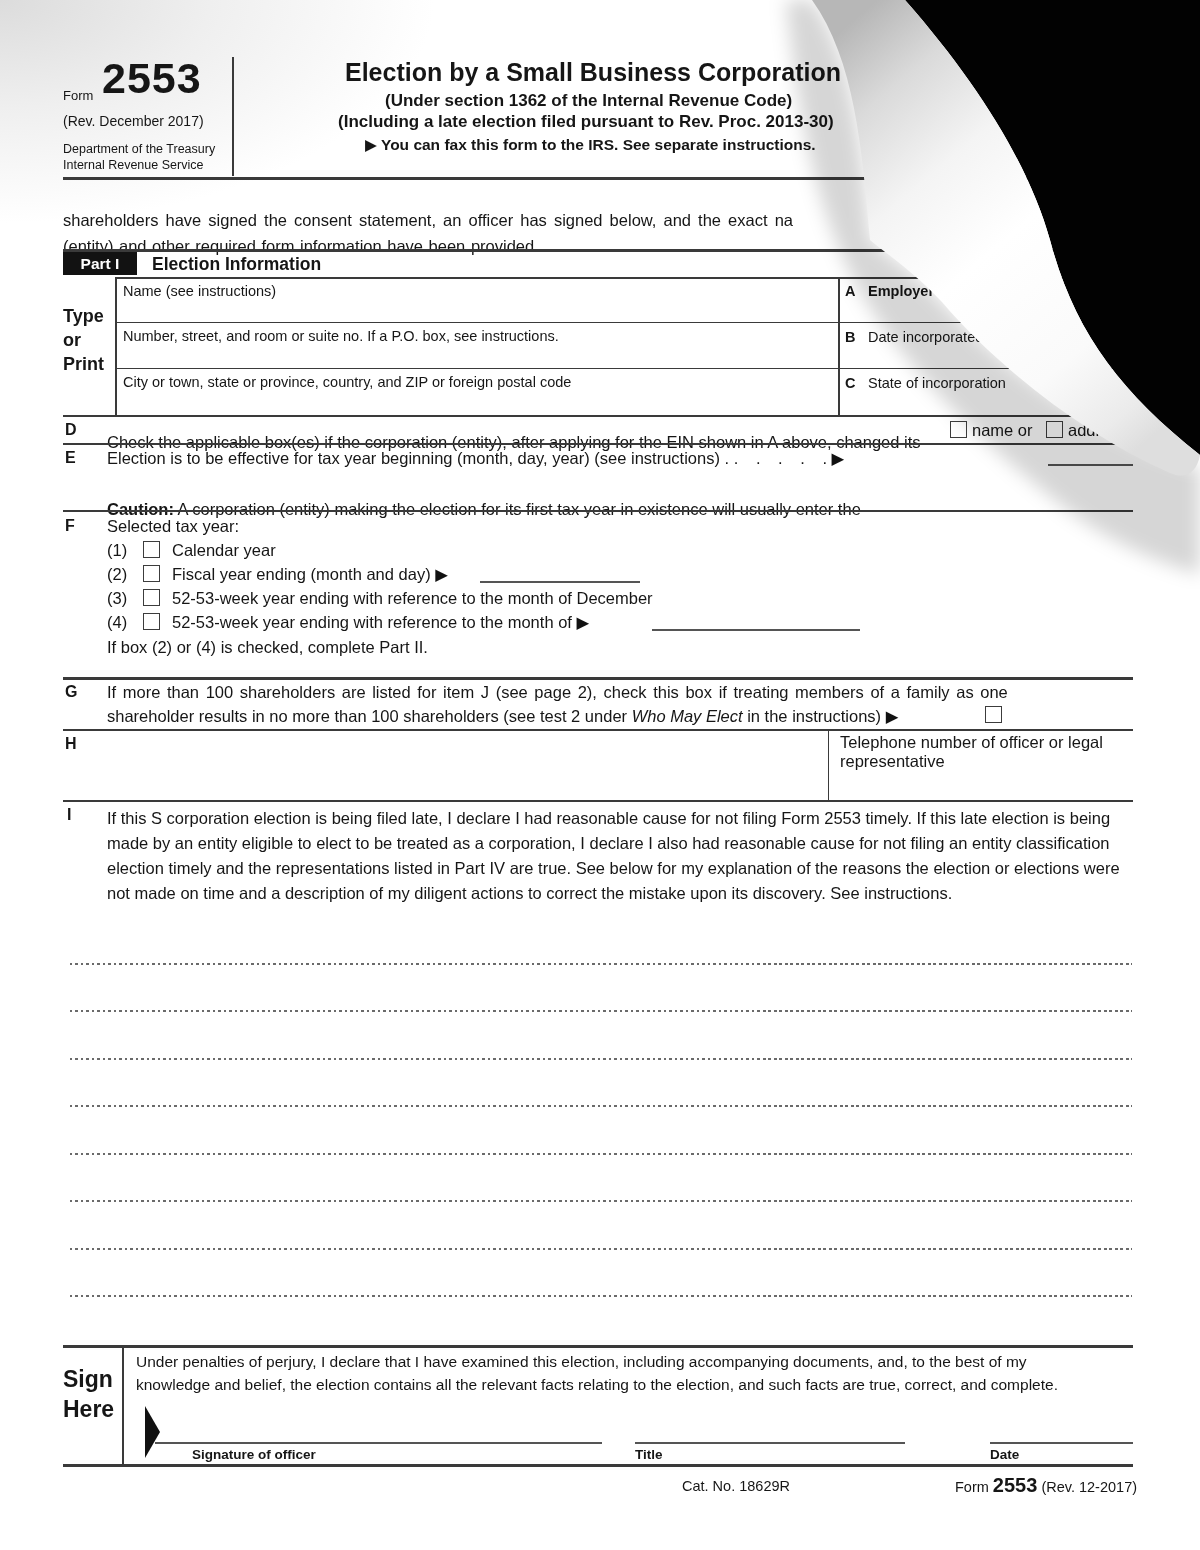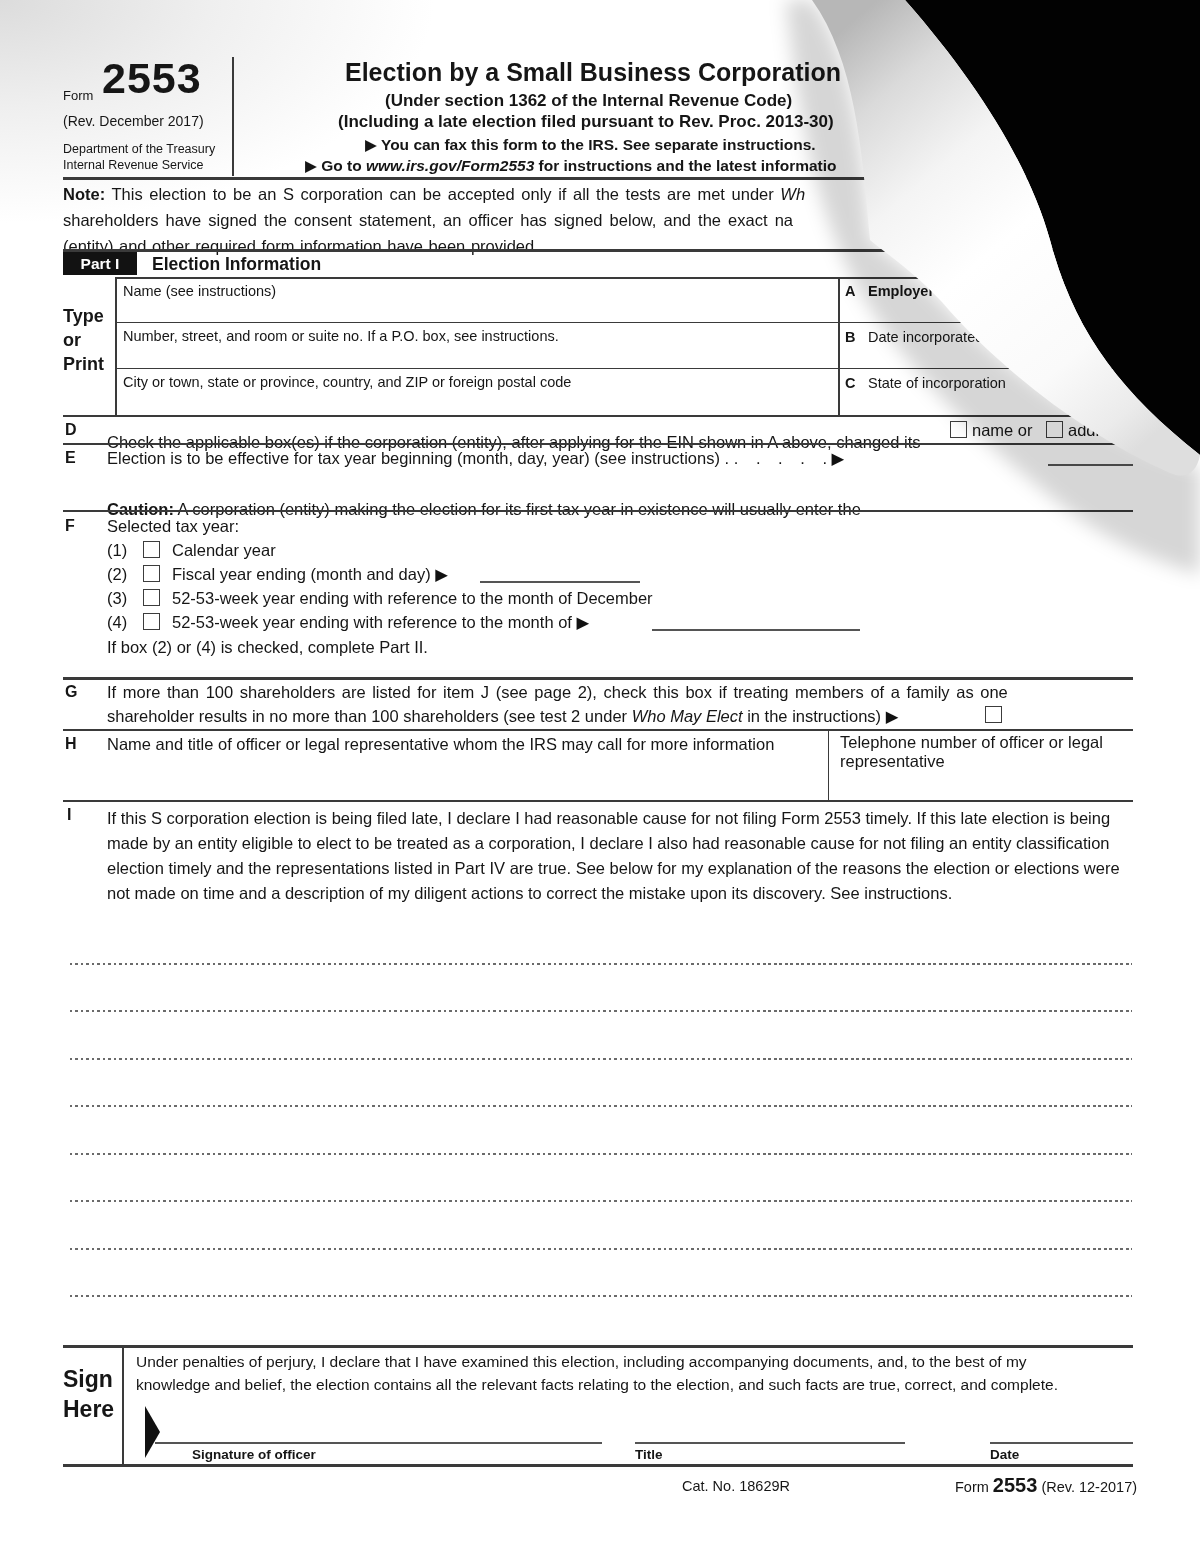--- a/index.html
+++ b/index.html
@@ -37,28 +37,22 @@
   <div class="t b" style="left:102px;top:54px;font-size:43px;letter-spacing:1px;">2553</div>
   <div class="t" style="left:63px;top:113px;font-size:14px;">(Rev. December 2017)</div>
   <div class="t" style="left:63px;top:142px;font-size:12.5px;">Department of the Treasury</div>
   <div class="t" style="left:63px;top:158px;font-size:12.5px;">Internal Revenue Service</div>
   <div class="vl" style="left:232px;top:57px;width:2px;height:119px;"></div>
 
   <div class="t b" style="left:345px;top:58px;font-size:25px;">Election by a Small Business Corporation</div>
   <div class="t b" style="left:385px;top:91px;font-size:17px;">(Under section 1362 of the Internal Revenue Code)</div>
   <div class="t b" style="left:338px;top:112px;font-size:17px;">(Including a late election filed pursuant to Rev. Proc. 2013-30)</div>
   <div class="t b" style="left:365px;top:136px;font-size:15.5px;">▶ You can fax this form to the IRS. See separate instructions.</div>
-  <div class="t b" style="left:305px;top:157px;font-size:15.5px;">
-    <span>▶ Go to </span><span class="i">www.irs.gov/Form2553</span><span> for instructions and the latest informatio</span>
-  </div>
   <div class="hl" style="left:63px;top:177px;width:1070px;height:2.5px;"></div>
 
-  <div class="t" style="left:63px;top:185px;font-size:16.5px;word-spacing:2px;">
-    <span class="b">Note:</span><span> This election to be an S corporation can be accepted only if all the tests are met under </span><span class="i">Wh</span>
-  </div>
   <div class="t" style="left:63px;top:211px;font-size:16.5px;word-spacing:2.5px;">shareholders have signed the consent statement, an officer has signed below, and the exact na</div>
   <div class="t" style="left:63px;top:237px;font-size:16.5px;word-spacing:1px;">(entity) and other required form information have been provided.</div>
 
   <div class="hl" style="left:63px;top:249px;width:1070px;height:2.5px;"></div>
   <div id="part1box">Part I</div>
   <div class="t b" style="left:152px;top:254px;font-size:17.5px;">Election Information</div>
 
   <div class="hl" style="left:115px;top:277px;width:1018px;height:1.5px;"></div>
   <div class="vl" style="left:115px;top:277px;width:1.5px;height:138px;"></div>
   <div class="vl" style="left:838px;top:277px;width:1.5px;height:138px;"></div>
@@ -129,21 +123,20 @@
 
   <div class="t b" style="left:65px;top:683px;font-size:16px;">G</div>
   <div class="t" style="left:107px;top:683px;font-size:16.5px;word-spacing:2px;">If more than 100 shareholders are listed for item J (see page 2), check this box if treating members of a family as one</div>
   <div class="t" style="left:107px;top:707px;font-size:16.5px;">
     <span>shareholder results in no more than 100 shareholders (see test 2 under </span><span class="i">Who May Elect</span><span> in the instructions)</span> <span class="arrow">▶</span>
   </div>
   <div class="cb" style="left:985px;top:706px;"></div>
   <div class="hl" style="left:63px;top:729px;width:1070px;height:1.5px;"></div>
 
   <div class="t b" style="left:65px;top:735px;font-size:16px;">H</div>
-  <div class="t" style="left:107px;top:735px;font-size:16.5px;">Name and title of officer or legal representative whom the IRS may call for more information</div>
   <div class="vl" style="left:828px;top:729px;width:1.3px;height:71px;"></div>
   <div class="t" style="left:840px;top:733px;font-size:16.5px;">Telephone number of officer or legal</div>
   <div class="t" style="left:840px;top:752px;font-size:16.5px;">representative</div>
   <div class="hl" style="left:63px;top:800px;width:1070px;height:1.5px;"></div>
 
   <div class="t b" style="left:67px;top:806px;font-size:16px;">I</div>
   <div class="t wrap" style="left:107px;top:806px;width:1028px;font-size:16.5px;line-height:25px;">If this S corporation election is being filed late, I declare I had reasonable cause for not filing Form 2553 timely. If this late election is being made by an entity eligible to elect to be treated as a corporation, I declare I also had reasonable cause for not filing an entity classification election timely and the representations listed in Part IV are true. See below for my explanation of the reasons the election or elections were not made on time and a description of my diligent actions to correct the mistake upon its discovery. See instructions.</div>
 
   <div class="dashed" style="top:963px;"></div>
   <div class="dashed" style="top:1010px;"></div>

